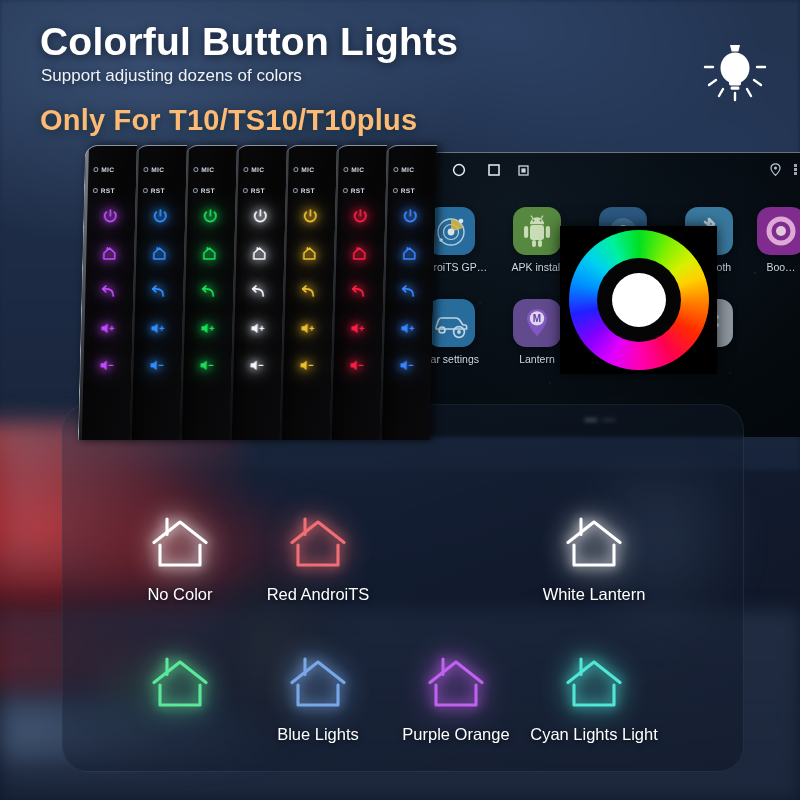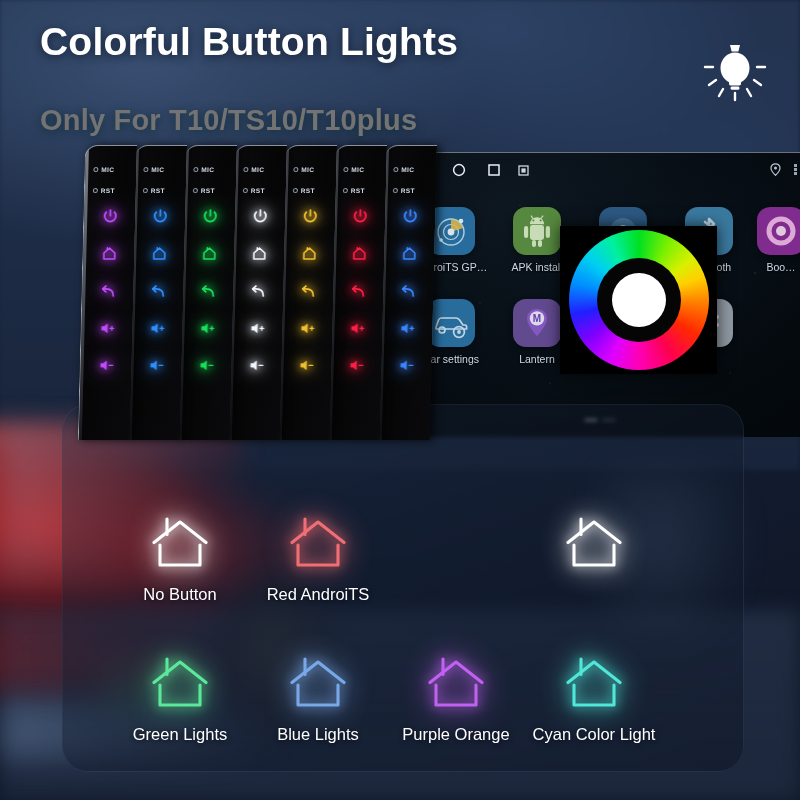--- a/index.html
+++ b/index.html
@@ -83,21 +83,21 @@
     letter-spacing:.2px;
     text-shadow:0 2px 10px rgba(10,18,34,.75);
   }
   .h-sub {
     position:absolute; left:41px; top:66px;
     font-size:17px; color:#eef3fa; font-weight:400;
     text-shadow:0 1px 6px rgba(10,18,34,.7);
   }
   .h-model {
     position:absolute; left:40px; top:104px;
-    font-size:29px; font-weight:bold; color:#737373;
+    font-size:29px; font-weight:bold; color:#fdba74;
     letter-spacing:.2px;
     text-shadow:0 2px 10px rgba(6,40,46,.7);
   }
   .bulb-icon { position:absolute; left:700px; top:36px; width:70px; height:70px; }
 
   
   #devices { position:absolute; left:85px; top:145px; width:720px; height:305px; }
 
   .panel {
     position:absolute; top:0; width:52px; height:295px;
@@ -205,20 +205,21 @@
   <div class="car-body"></div>
   <div class="car-under"></div>
   <div class="car-wheel"></div>
   <div class="bg-haze-left"></div>
   <div class="bg-haze-right"></div>
   <div class="bg-green"></div>
 </div>
 
 <div id="header">
   <div class="h-title">Colorful Button Lights</div>
+  <div class="h-sub">Support adjusting dozens of colors</div>
   <div class="h-model">Only For T10/TS10/T10plus</div>
 
   <svg class="bulb-icon" viewBox="0 0 70 70">
     <g fill="#ffffff">
       <path d="M30 9 h10 l-1.6 6.4 h-6.8 Z"></path>
       <ellipse cx="35" cy="32" rx="14.5" ry="15.5"></ellipse>
       <rect x="29" y="45" width="12" height="4.4" rx="1.6"></rect>
       <rect x="30.6" y="50.4" width="8.8" height="3.4" rx="1.4"></rect>
     </g>
     <g stroke="#ffffff" stroke-width="2.4" stroke-linecap="round">
@@ -635,50 +636,50 @@
 <div id="glass"></div>
 <div id="lanterns">
     <div class="lan" style="left: 90px; top: 75px;">
       <div class="lan-ico">
         <svg width="70" height="62" viewBox="0 0 70 62" style="filter:drop-shadow(0 0 6px #ffffff) drop-shadow(0 0 13px #ffffff);">
           <path d="M9 27.5 L35 7 L61 27.5" fill="none" stroke="#ffffff" stroke-width="3.1" stroke-linecap="round" stroke-linejoin="round"></path>
           <path d="M15 30 L15 50 L55 50 L55 30" fill="none" stroke="#ffffff" stroke-width="3.1" stroke-linecap="round" stroke-linejoin="round"></path>
           <path d="M22 19.5 L22 4" fill="none" stroke="#ffffff" stroke-width="3.1" stroke-linecap="round"></path>
         </svg>
       </div>
-      <div class="lan-lbl">No Button</div>
+      <div class="lan-lbl">No Color</div>
     </div>
     <div class="lan" style="left: 228px; top: 75px;">
       <div class="lan-ico">
         <svg width="70" height="62" viewBox="0 0 70 62" style="filter:drop-shadow(0 0 6px #f26e75) drop-shadow(0 0 13px #f26e75);">
           <path d="M9 27.5 L35 7 L61 27.5" fill="none" stroke="#f26e75" stroke-width="3.1" stroke-linecap="round" stroke-linejoin="round"></path>
           <path d="M15 30 L15 50 L55 50 L55 30" fill="none" stroke="#f26e75" stroke-width="3.1" stroke-linecap="round" stroke-linejoin="round"></path>
           <path d="M22 19.5 L22 4" fill="none" stroke="#f26e75" stroke-width="3.1" stroke-linecap="round"></path>
         </svg>
       </div>
       <div class="lan-lbl">Red AndroiTS</div>
     </div>
     <div class="lan" style="left: 504px; top: 75px;">
       <div class="lan-ico">
         <svg width="70" height="62" viewBox="0 0 70 62" style="filter:drop-shadow(0 0 6px #ffffff) drop-shadow(0 0 13px #ffffff);">
           <path d="M9 27.5 L35 7 L61 27.5" fill="none" stroke="#ffffff" stroke-width="3.1" stroke-linecap="round" stroke-linejoin="round"></path>
           <path d="M15 30 L15 50 L55 50 L55 30" fill="none" stroke="#ffffff" stroke-width="3.1" stroke-linecap="round" stroke-linejoin="round"></path>
           <path d="M22 19.5 L22 4" fill="none" stroke="#ffffff" stroke-width="3.1" stroke-linecap="round"></path>
         </svg>
       </div>
+      <div class="lan-lbl">White Lantern</div>
     </div>
     <div class="lan" style="left: 90px; top: 215px;">
       <div class="lan-ico">
         <svg width="70" height="62" viewBox="0 0 70 62" style="filter:drop-shadow(0 0 6px #5ce89a) drop-shadow(0 0 13px #5ce89a);">
           <path d="M9 27.5 L35 7 L61 27.5" fill="none" stroke="#5ce89a" stroke-width="3.1" stroke-linecap="round" stroke-linejoin="round"></path>
           <path d="M15 30 L15 50 L55 50 L55 30" fill="none" stroke="#5ce89a" stroke-width="3.1" stroke-linecap="round" stroke-linejoin="round"></path>
           <path d="M22 19.5 L22 4" fill="none" stroke="#5ce89a" stroke-width="3.1" stroke-linecap="round"></path>
         </svg>
       </div>
-      <div class="lan-lbl">Green Lights</div>
     </div>
     <div class="lan" style="left: 228px; top: 215px; text-align: center;">
       <div class="lan-ico">
         <svg width="70" height="62" viewBox="0 0 70 62" style="filter:drop-shadow(0 0 6px #79a8e8) drop-shadow(0 0 13px #79a8e8);">
           <path d="M9 27.5 L35 7 L61 27.5" fill="none" stroke="#79a8e8" stroke-width="3.1" stroke-linecap="round" stroke-linejoin="round"></path>
           <path d="M15 30 L15 50 L55 50 L55 30" fill="none" stroke="#79a8e8" stroke-width="3.1" stroke-linecap="round" stroke-linejoin="round"></path>
           <path d="M22 19.5 L22 4" fill="none" stroke="#79a8e8" stroke-width="3.1" stroke-linecap="round"></path>
         </svg>
       </div>
       <div class="lan-lbl">Blue Lights</div>
@@ -694,15 +695,15 @@
       <div class="lan-lbl">Purple Orange</div>
     </div>
     <div class="lan" style="left: 504px; top: 215px;">
       <div class="lan-ico">
         <svg width="70" height="62" viewBox="0 0 70 62" style="filter:drop-shadow(0 0 6px #4fe8d8) drop-shadow(0 0 13px #4fe8d8);">
           <path d="M9 27.5 L35 7 L61 27.5" fill="none" stroke="#4fe8d8" stroke-width="3.1" stroke-linecap="round" stroke-linejoin="round"></path>
           <path d="M15 30 L15 50 L55 50 L55 30" fill="none" stroke="#4fe8d8" stroke-width="3.1" stroke-linecap="round" stroke-linejoin="round"></path>
           <path d="M22 19.5 L22 4" fill="none" stroke="#4fe8d8" stroke-width="3.1" stroke-linecap="round"></path>
         </svg>
       </div>
-      <div class="lan-lbl">Cyan Color Light</div>
+      <div class="lan-lbl">Cyan Lights Light</div>
     </div>
   </div>
 
 </body></html>

